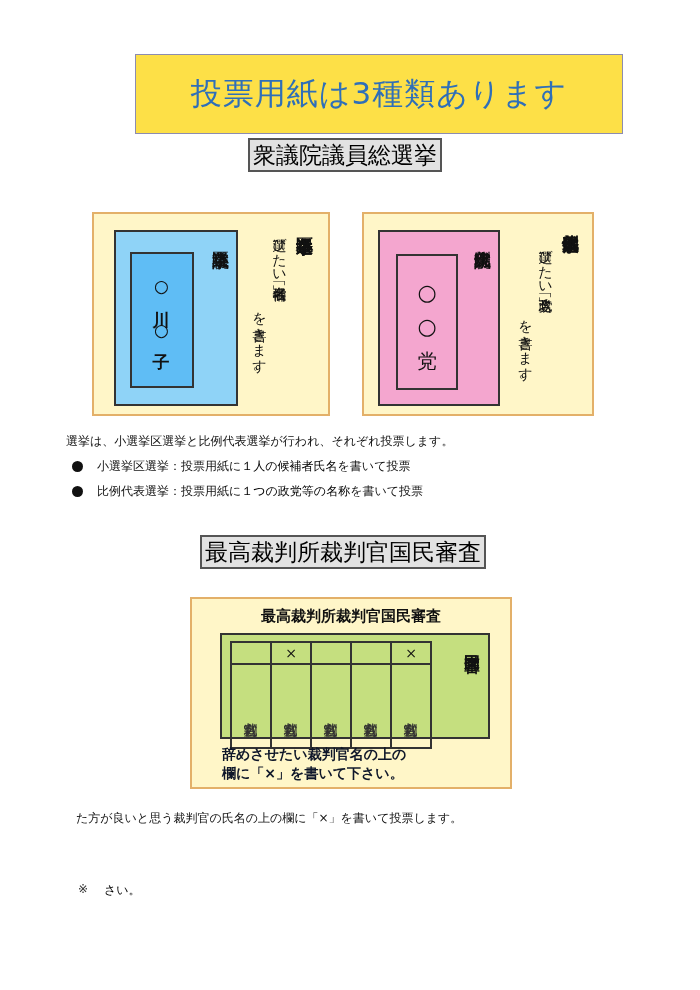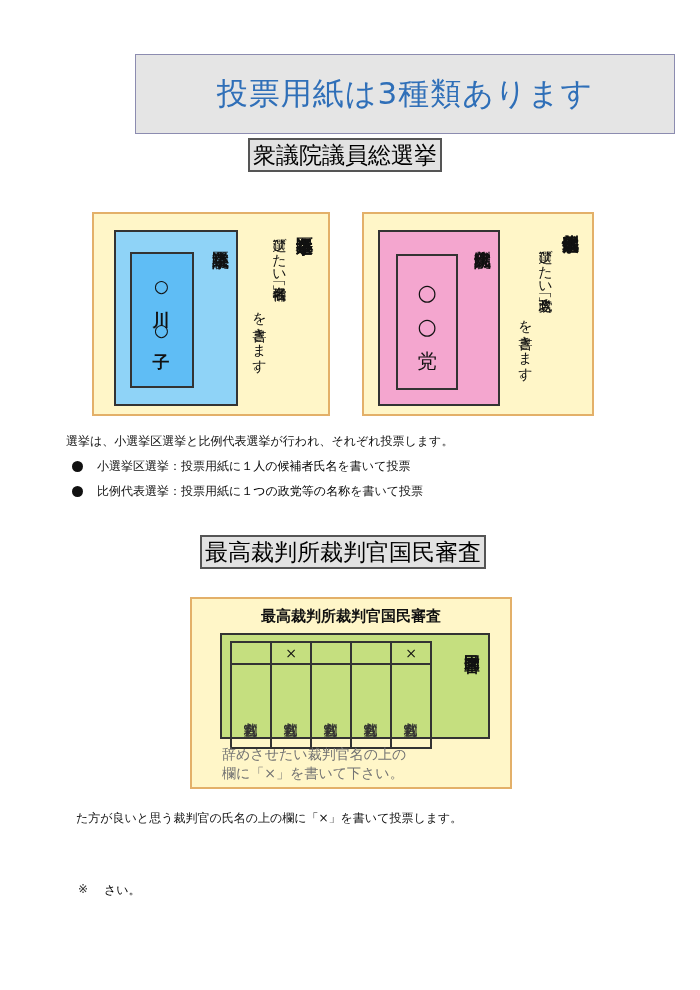--- a/index.html
+++ b/index.html
@@ -1,18 +1,18 @@
 <!DOCTYPE html>
 <html><head>
 <meta charset="utf-8">
 <style>
   html,body{margin:0;padding:0;background:#fff;}
   body{width:700px;height:990px;position:relative;font-family:"DejaVu Sans","Liberation Sans",sans-serif;color:#111;overflow:hidden;}
   .abs{position:absolute;}
-  .banner{left:135px;top:54px;width:540px;height:80px;background:#e5e5e5;border:1px solid #8c8cb0;box-sizing:border-box;display:flex;align-items:center;justify-content:center;}
+  .banner{left:135px;top:54px;width:488px;height:80px;background:#fde047;border:1px solid #8c8cb0;box-sizing:border-box;display:flex;align-items:center;justify-content:center;}
   .banner span{color:#2f6fb8;font-size:31px;letter-spacing:1px;}
   .sect-title{background:#e2e2e2;border:2px solid #555;box-sizing:border-box;font-size:23px;padding:0 3px;line-height:30px;color:#000;white-space:nowrap;}
   .card{background:#fff6c8;border:2px solid #e3b069;box-sizing:border-box;}
   .vt{writing-mode:vertical-rl;text-orientation:upright;white-space:nowrap;}
   .ballot-outer{border:2px solid #333;box-sizing:border-box;}
   .ballot-inner{border:2px solid #333;box-sizing:border-box;display:flex;justify-content:center;}
   .body-text{font-size:12px;line-height:24px;color:#111;white-space:nowrap;}
   .red{color:#000000;}
   .bullet{display:inline-block;width:11px;height:11px;border-radius:50%;background:#111;margin:0 14px 1px 6px;vertical-align:middle;}
   table.judge{border-collapse:collapse;}
@@ -85,21 +85,21 @@
         <td><span class="vt" style="font-size:14px;line-height:16px;color:#333;">裁判官名</span></td>
         <td><span class="vt" style="font-size:14px;line-height:16px;color:#333;">裁判官名</span></td>
         <td><span class="vt" style="font-size:14px;line-height:16px;color:#333;">裁判官名</span></td>
         <td><span class="vt" style="font-size:14px;line-height:16px;color:#333;">裁判官名</span></td>
         <td><span class="vt" style="font-size:14px;line-height:16px;color:#333;">裁判官名</span></td>
       </tr>
     </tbody>
       </table>
     <div class="abs vt" style="right:6px;top:8px;font-size:16px;font-weight:bold;line-height:20px;">国民審査</div>
   </div>
-  <div class="abs" style="left:30px;top:146px;font-size:14px;font-weight:normal;line-height:19px;color:#737373;white-space:nowrap;">
+  <div class="abs" style="left:30px;top:146px;font-size:14px;font-weight:bold;line-height:19px;color:#0f172a;white-space:nowrap;">
     <div>辞めさせたい裁判官名の上の</div>
     <div>欄に「×」を書いて下さい。</div>
   </div>
 </div>
 
 <div class="abs body-text" style="left:76px;top:804px;line-height:28px;">
   <div>た方が良いと思う裁判官の氏名の上の欄に「×」を書いて投票します。</div>
 </div>
 
 <div class="abs" style="left:78px;top:882px;font-size:12px;color:#333;">※</div>

